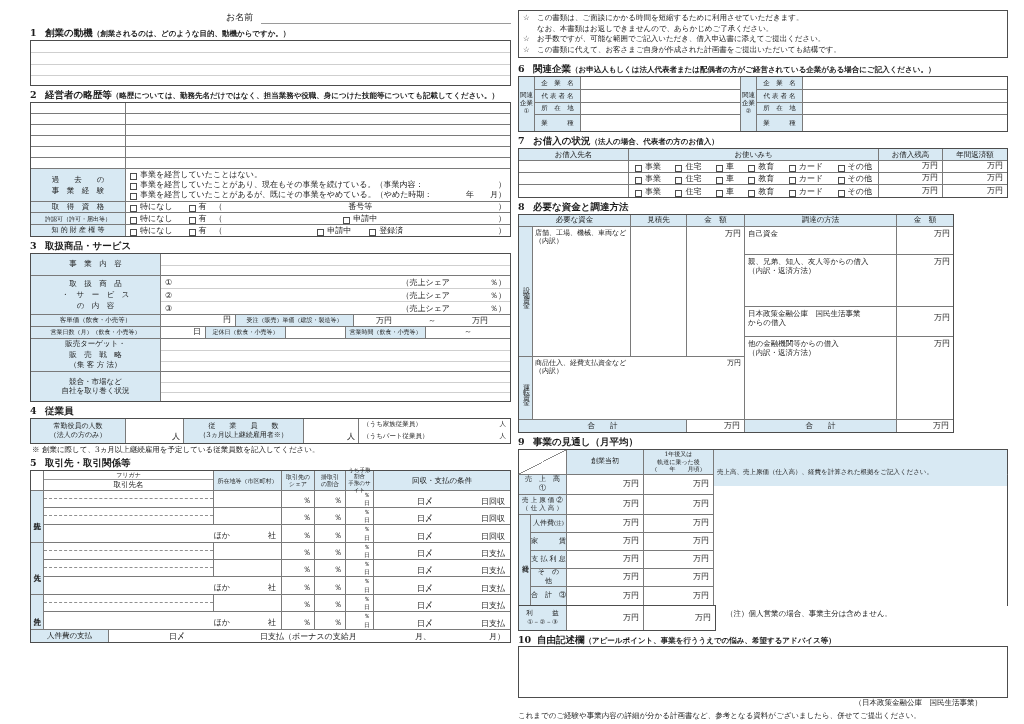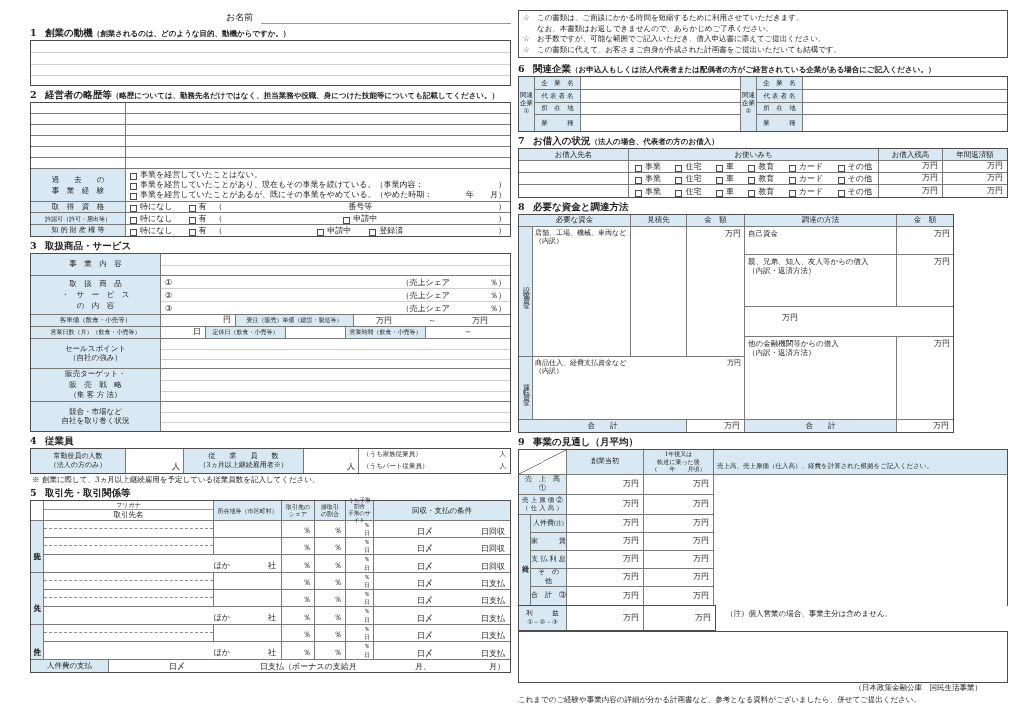--- a/index.html
+++ b/index.html
@@ -207,31 +207,20 @@
       <div class="cell uc" style="width:45px">
             <span>日</span>
           </div>
       <div class="sh cell ctr f6" style="width:80px">定休日（飲食・小売等）</div>
       <div class="cell" style="width:60px"></div>
       <div class="sh cell ctr f6" style="width:80px">営業時間（飲食・小売等）</div>
       <div class="ctr" style="flex:1">
             <span>～</span>
           </div>
     </div>
-    <div class="fr bb" style="height:30px">
-      <div class="sh cell colmid f75" style="width:130px">
-        <span>セールスポイント</span>
-            <span>（自社の強み）</span>
-      </div>
-      <div style="flex:1">
-            <div style="height:10px"></div>
-            <div class="literow" style="height:10px"></div>
-            <div class="literow" style="height:9px"></div>
-          </div>
-    </div>
     <div class="fr bb" style="height:33px">
       <div class="sh cell colmid f75" style="width:130px;line-height:1.35">
         <span>販売ターゲット・</span>
             <span>販　売　戦　略</span>
             <span>（集 客 方 法）</span>
       </div>
       <div style="flex:1">
             <div style="height:11px"></div>
             <div class="literow" style="height:11px"></div>
             <div class="literow" style="height:10px"></div>
@@ -747,20 +736,24 @@
           <div style="width:56px;text-align:right;padding:2px 3px"><span>万円</span></div>
         </div>
         <div class="fr bb" style="height:52px">
           <div class="cell f75" style="flex:1;padding:2px 3px">
                 <div>親、兄弟、知人、友人等からの借入</div>
                 <div>（内訳・返済方法）</div>
               </div>
           <div style="width:56px;text-align:right;padding:2px 3px"><span>万円</span></div>
         </div>
         <div class="fr bb" style="height:30px">
+          <div class="cell f75" style="flex:1;padding:2px 3px">
+                <div>日本政策金融公庫　国民生活事業</div>
+                <div>からの借入</div>
+              </div>
           <div style="width:56px;text-align:right;padding:6px 3px"><span>万円</span></div>
         </div>
         <div class="fr" style="height:82px">
           <div class="cell f75" style="flex:1;padding:2px 3px">
                 <div>他の金融機関等からの借入</div>
                 <div>（内訳・返済方法）</div>
               </div>
           <div style="width:56px;text-align:right;padding:2px 3px"><span>万円</span></div>
         </div>
       </div>
@@ -783,21 +776,21 @@
   </div>
   <div>
     <div class="fr" style="border:1.5px solid #4d4d4d;border-bottom:1px solid #7a7a7a;height:26px">
       <div class="sh cell diag" style="width:48px"></div>
       <div class="sh cell ctr f7" style="width:77px">創業当初</div>
       <div class="sh cell colmid f6" style="width:70px;line-height:1.25">
         <span>1年後又は</span>
             <span>軌道に乗った後</span>
             <span>（　　年　　月頃）</span>
       </div>
-      <div class="sh f65" style="flex:1;padding:12px 3px">売上高、売上原価（仕入高）、経費を計算された根拠をご記入ください。</div>
+      <div class="sh f65" style="flex:1;padding:18px 3px">売上高、売上原価（仕入高）、経費を計算された根拠をご記入ください。</div>
     </div>
     <div class="fr" style="border:1.5px solid #4d4d4d;border-top:none;border-bottom:none">
       <div style="width:195px">
         <div class="fr bb" style="height:20px">
           <div class="sh cell ctr f7" style="width:48px">売　上　高　①</div>
           <div class="cell uc" style="width:77px">
                 <span>万円</span>
               </div>
           <div class="cell uc" style="width:70px">
                 <span>万円</span>
@@ -881,19 +874,24 @@
               <span>万円</span>
             </div>
         <div class="uc" style="flex:1">
               <span>万円</span>
             </div>
       </div>
       <div class="f75" style="flex:1;padding:3px 0 0 10px">（注）個人営業の場合、事業主分は含めません。</div>
     </div>
   </div>
 
+  <div class="sec-h">
+    <span class="num" style="width:19px">10</span>
+        <span>自由記述欄</span>
+        <span class="hint">（アピールポイント、事業を行ううえでの悩み、希望するアドバイス等）</span>
+  </div>
   <div class="tbl" style="height:52px"></div>
 
   <div class="f75" style="text-align:right;padding-right:26px">（日本政策金融公庫　国民生活事業）</div>
   <div class="f75" style="margin-top:3px">これまでのご経験や事業内容の詳細が分かる計画書など、参考となる資料がございましたら、併せてご提出ください。</div>
 </div>
 
 </div>
 
 </body></html>

